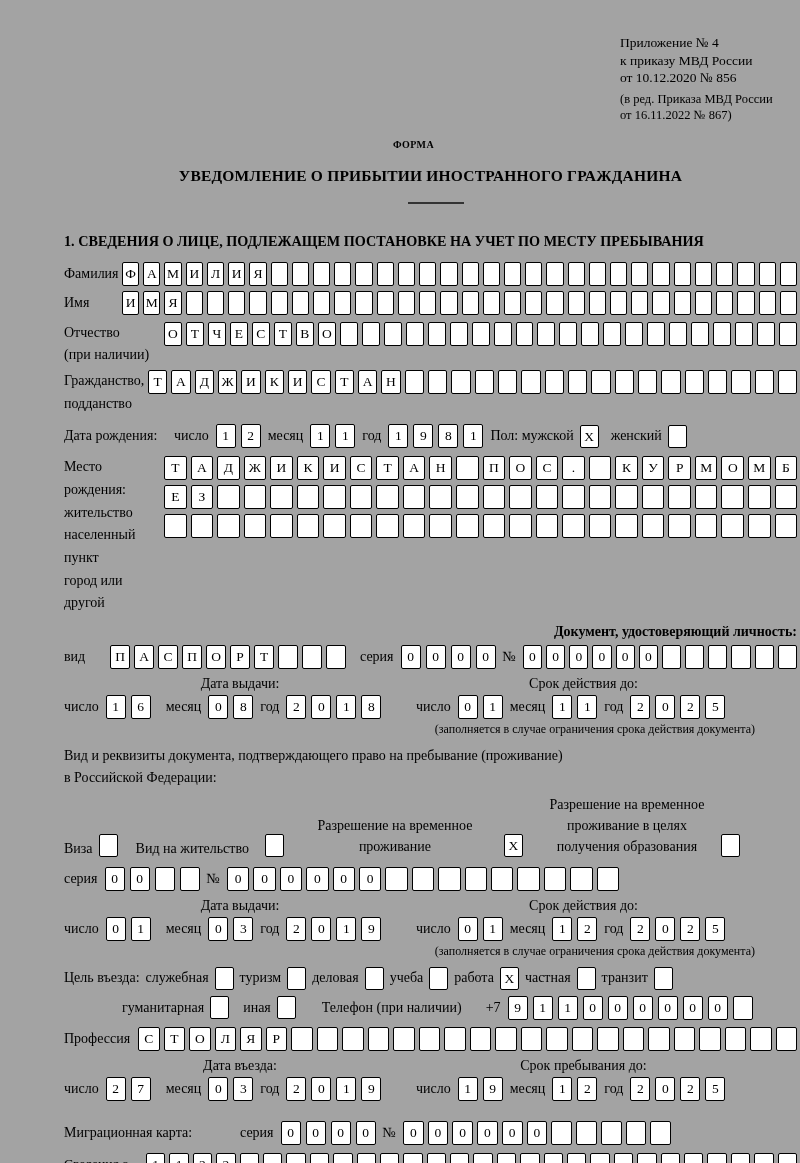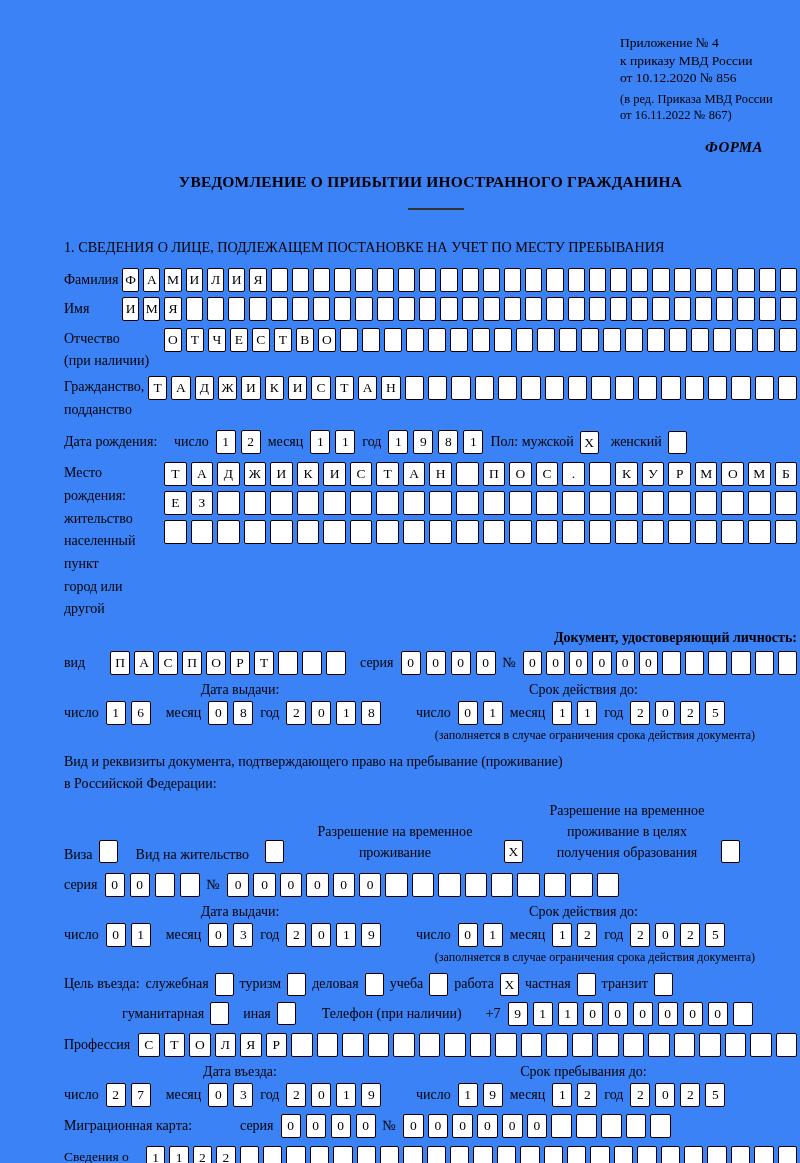--- a/index.html
+++ b/index.html
@@ -1,28 +1,28 @@
 <!DOCTYPE html>
 <html lang="ru"><head>
 <meta charset="utf-8">
 <style>
   html,body{margin:0;padding:0;background:#e8e8e8;}
   .page{
-    width:800px;height:1163px;background:#3b82f6;color:#000;
+    width:800px;height:1163px;background:#a3a3a3;color:#000;
     box-sizing:border-box;padding:34px 3px 0 64px;
     font-family:"Liberation Serif","DejaVu Serif",serif;font-size:14px;
     position:relative;overflow:hidden;
   }
   
   .annex{margin-left:556px;line-height:1.3;font-size:13.5px;}
   .amendment{margin-left:556px;line-height:1.3;font-size:12.5px;margin-top:4px;}
-  .forma{font-weight:bold;font-size:15px;text-align:right;padding-right:34px;margin-top:16px;letter-spacing:.4px;font-style:italic;}
+  .forma{font-weight:bold;font-size:10px;text-align:center;padding-right:34px;margin-top:16px;letter-spacing:.4px;}
   .title{text-align:center;font-weight:bold;font-size:15.5px;line-height:1.5;margin-top:14px;letter-spacing:.2px;}
   .blank-line{display:inline-block;width:56px;border-bottom:2px solid #333;height:.95em;margin-left:10px;}
-  .sec-h{font-weight:normal;font-size:14.2px;margin-top:22px;margin-bottom:12px;}
+  .sec-h{font-weight:bold;font-size:14.2px;margin-top:22px;margin-bottom:12px;}
   
   .frow{display:flex;align-items:center;margin-top:5px;}
   .frow.top{align-items:flex-start;}
   .lbl{flex:none;}
   .mlbl{line-height:1.6;}
   .cells{display:flex;gap:4px;flex:1 1 0;min-width:0;}
   .cell{flex:1 1 0;min-width:0;height:22px;border:1.6px solid #000;border-radius:2px;
         display:flex;align-items:center;justify-content:center;font-size:13.5px;background:#fff;}
   .cellsf{display:inline-flex;gap:5px;margin:0 7px;vertical-align:middle;}
   .cellsf .cell{flex:none;width:16px;}
@@ -629,21 +629,21 @@
         <span class="cellsf wide">
             <span class="cell">2</span>
             <span class="cell">0</span>
             <span class="cell">2</span>
             <span class="cell">5</span>
           </span>
       </div>
     </div>
   </div>
 
-  <div class="frow" style="margin-top:7px">
+  <div class="frow" style="margin-top:20px">
     <span class="lbl" style="width:176px">Миграционная карта:</span>
     <span>серия</span>
     <span class="cellsf wide">
         <span class="cell">0</span>
         <span class="cell">0</span>
         <span class="cell">0</span>
         <span class="cell">0</span>
       </span>
     <span>№</span>
     <div style="width:268px;flex:none;display:flex;margin-left:7px">

